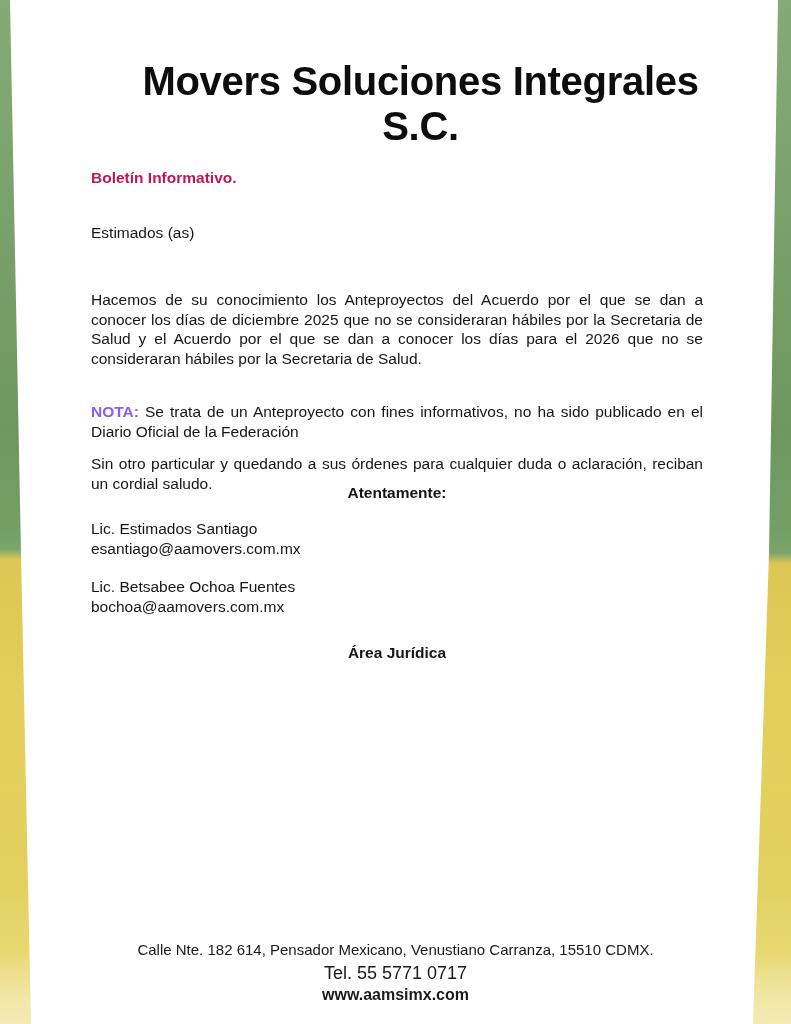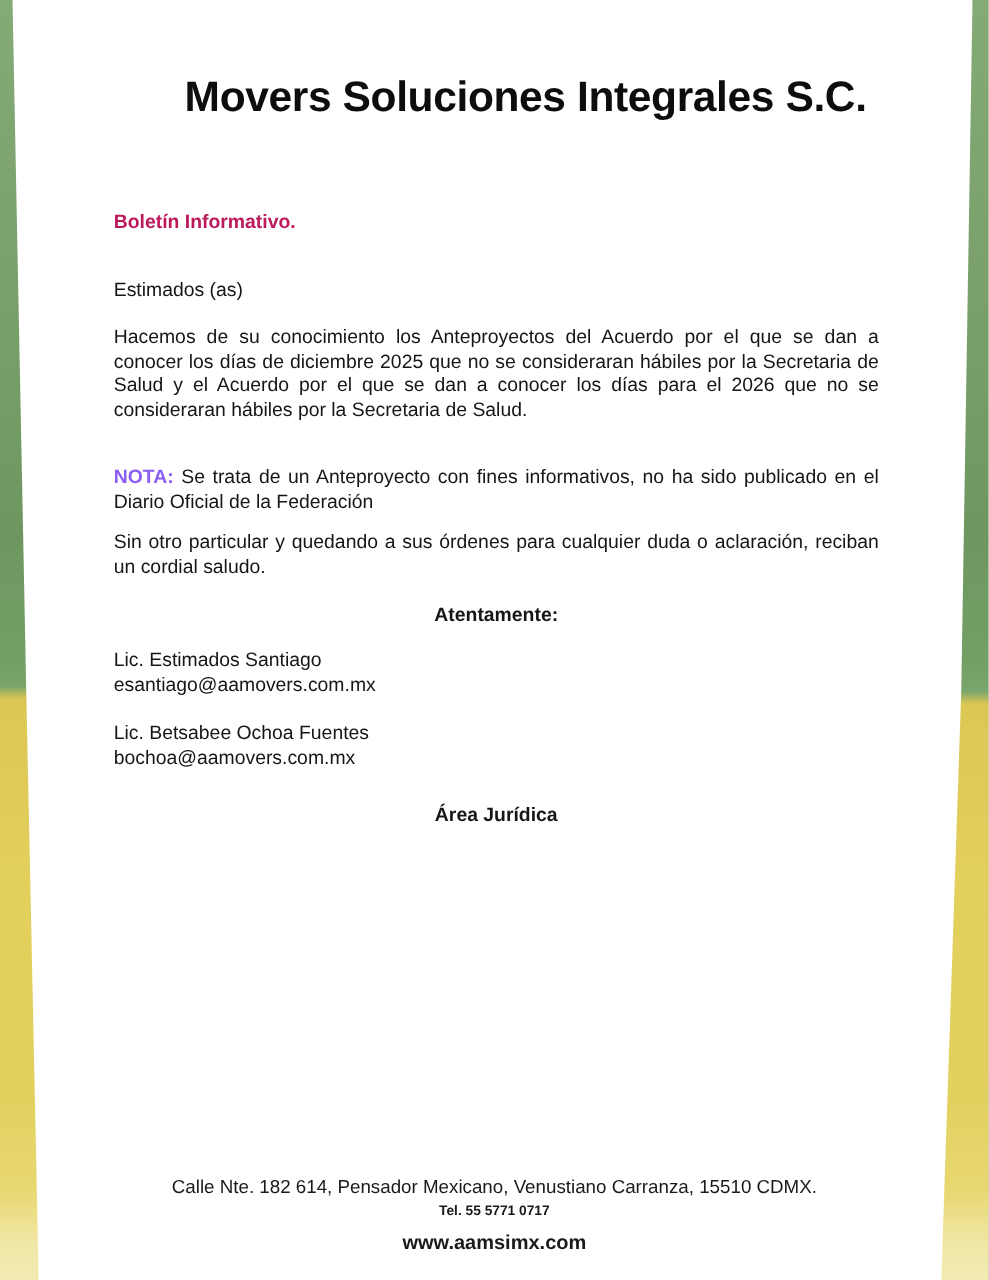--- a/index.html
+++ b/index.html
@@ -32,43 +32,43 @@
   .logo-wrap{position:absolute;left:30px;top:17px;width:110px;}
   .logo-text{
     position:absolute;left:-3px;top:97px;
     font-size:30px;font-weight:bold;color:#0c0c0c;
     letter-spacing:0px;white-space:nowrap;
     transform:scaleX(0.74);transform-origin:left top;
   }
   
   .title{
     position:absolute;left:115px;right:65px;top:59px;
-    text-align:center;font-size:34px;font-weight:bold;
+    text-align:center;font-size:40px;font-weight:bold;
     letter-spacing:-0.3px;color:#0d0d0d;
   }
   
   .abs{position:absolute;}
   .body-text{font-size:15.5px;line-height:19.5px;color:#161616;}
   .bulletin{left:91px;top:169px;font-weight:bold;color:#be185d;font-size:15.5px;}
   .dateline{right:88px;top:187px;font-size:15.5px;}
   .salutation{left:91px;top:223px;}
-  .para{left:91px;width:612px;text-align:justify;}
+  .para{left:91px;width:612px;text-align:justify;margin-top:30px;}
   .para1{top:260px;}
   .nota{top:372px;}
   .nota-label{font-weight:bold;color:#8b5cf6;}
   .closing{top:424px;}
   .signoff{left:91px;width:612px;top:483px;text-align:center;font-weight:bold;}
   .contact{left:91px;}
   .contact1{top:519px;}
   .contact2{top:577px;}
   .department{left:91px;width:612px;top:643px;text-align:center;font-weight:bold;}
   
   .footer-line{left:0;width:791px;text-align:center;}
   .footer-address{top:941px;font-size:15px;}
-  .footer-phone{top:963px;font-size:11px;font-weight:bold;}
+  .footer-phone{top:963px;font-size:18px;}
   .footer-web{top:986px;font-size:16px;font-weight:bold;}
 </style>
 </head>
 <body>
 
 <div class="page">
 
   <div class="ribbon ribbon-left"></div>
   <div class="ribbon ribbon-right"></div>
 

